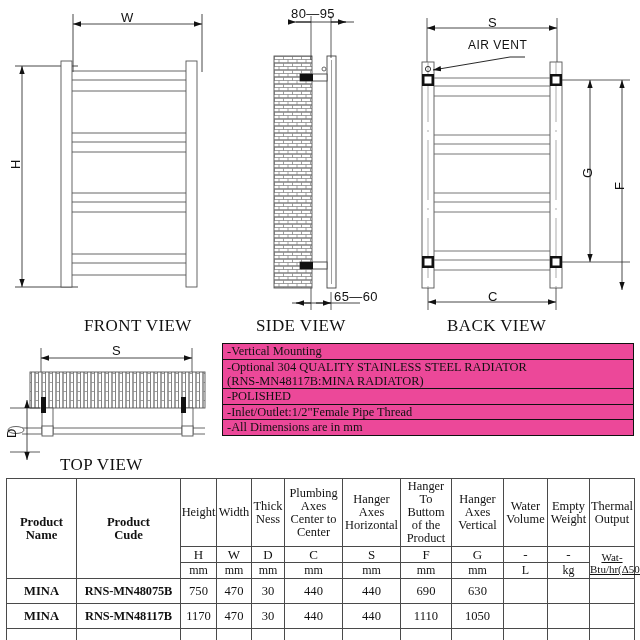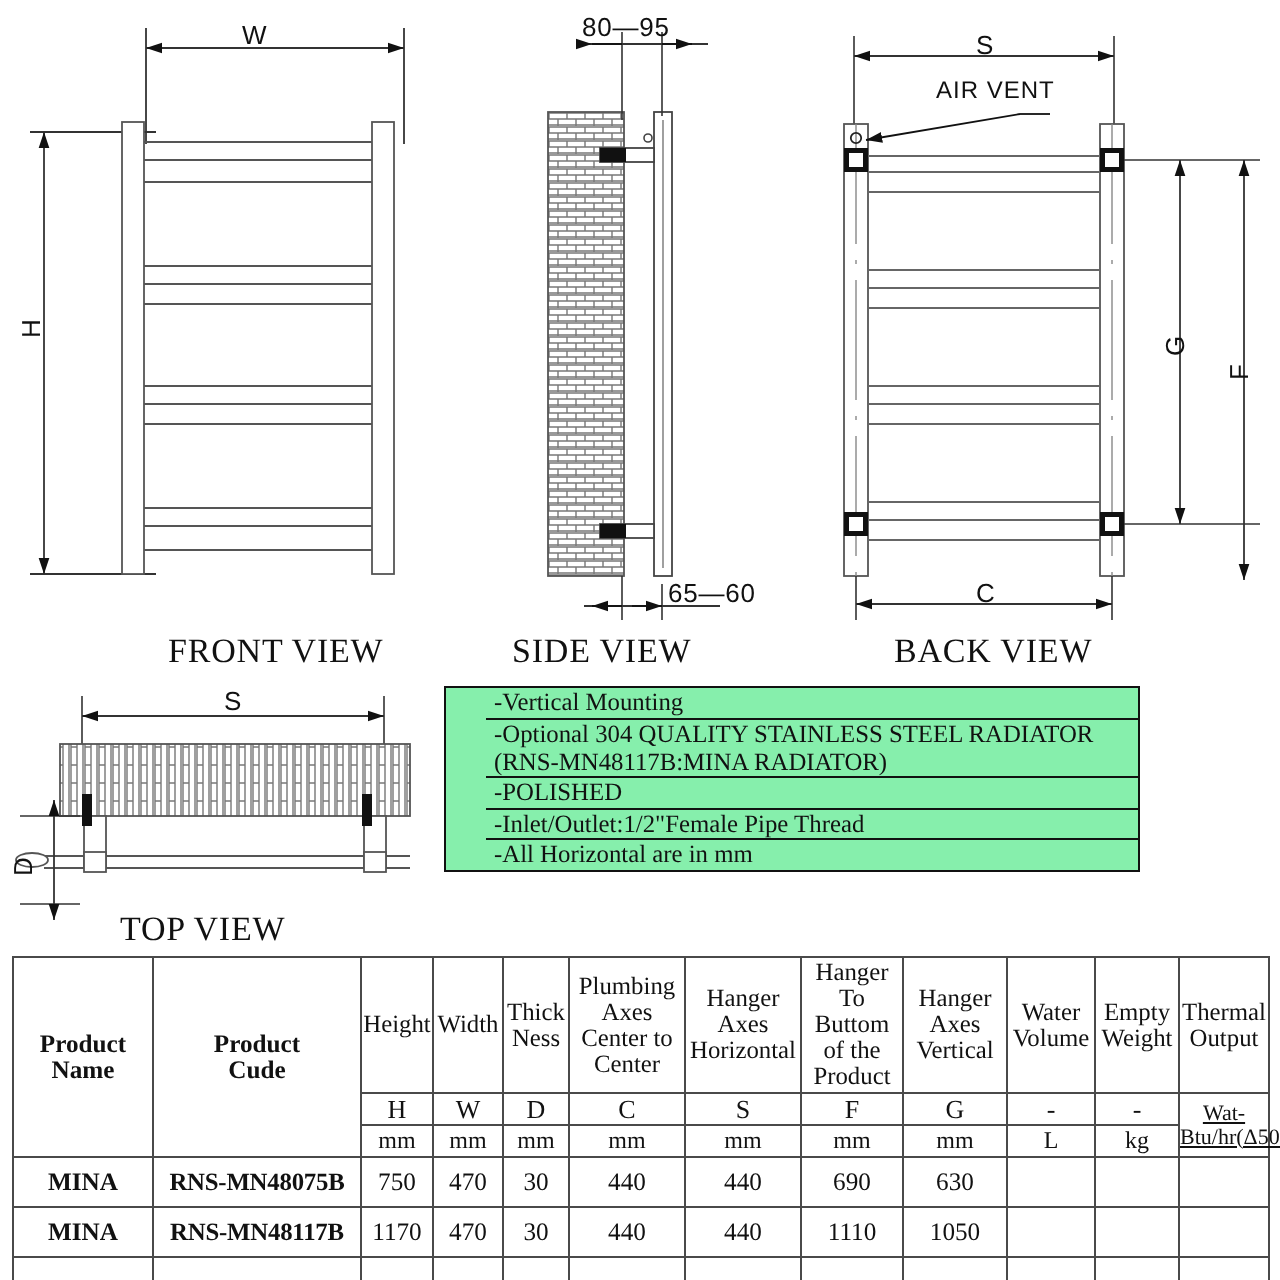--- a/index.html
+++ b/index.html
@@ -5,22 +5,22 @@
   html,body{margin:0;padding:0;background:#ffffff;}
   body{width:640px;height:640px;position:relative;overflow:hidden;
        font-family:"Liberation Serif",serif;color:#1a1a1a;}
   .stage{position:absolute;left:0;top:0;width:640px;height:640px;}
   svg{position:absolute;left:0;top:0;width:640px;height:640px;}
 
   .view-title{position:absolute;font-family:"Liberation Serif",serif;
     font-size:17px;letter-spacing:.4px;color:#111;white-space:nowrap;}
 
   
-  .spec{position:absolute;left:222px;top:343px;width:348px;
-        border:1px solid #111;box-sizing:border-box;background:#86efac;padding-left:20px;}
+  .spec{position:absolute;left:222px;top:343px;width:412px;
+        border:1px solid #111;box-sizing:border-box;background:#ec4899;}
   .spec .row{border-bottom:1px solid #111;padding:0 3px 0 4px;
         font-size:12.4px;line-height:14.6px;color:#111;white-space:nowrap;}
   .spec .row:last-child{border-bottom:none;}
   .spec .row.two{white-space:normal;line-height:14.2px;}
 
   
   .tbl{position:absolute;left:6px;top:478px;width:628px;
        border-collapse:collapse;table-layout:fixed;background:#fff;}
   .tbl td{border:1px solid #4a4a4a;text-align:center;vertical-align:middle;
        font-size:12.2px;line-height:13px;color:#111;padding:1px 0;}
@@ -193,21 +193,21 @@
 <div class="view-title" style="left:72px;top:316px;margin-left:12px;">FRONT VIEW</div>
 <div class="view-title" style="left:256px;top:316px;">SIDE VIEW</div>
 <div class="view-title" style="left:447px;top:316px;">BACK VIEW</div>
 <div class="view-title" style="left:60px;top:455px;">TOP VIEW</div>
 
 <div class="spec">
   <div class="row">-Vertical Mounting</div>
   <div class="row two"><span>-Optional 304 QUALITY STAINLESS STEEL RADIATOR</span><br><span>(RNS-MN48117B:MINA RADIATOR)</span></div>
   <div class="row">-POLISHED</div>
   <div class="row">-Inlet/Outlet:1/2"Female Pipe Thread</div>
-  <div class="row">-All Horizontal are in mm</div>
+  <div class="row">-All Dimensions are in mm</div>
 </div>
 
 <table class="tbl">
   <colgroup>
     <col style="width:70px">
         <col style="width:104px">
         <col style="width:36px">
     <col style="width:35px">
         <col style="width:33px">
         <col style="width:58px">

